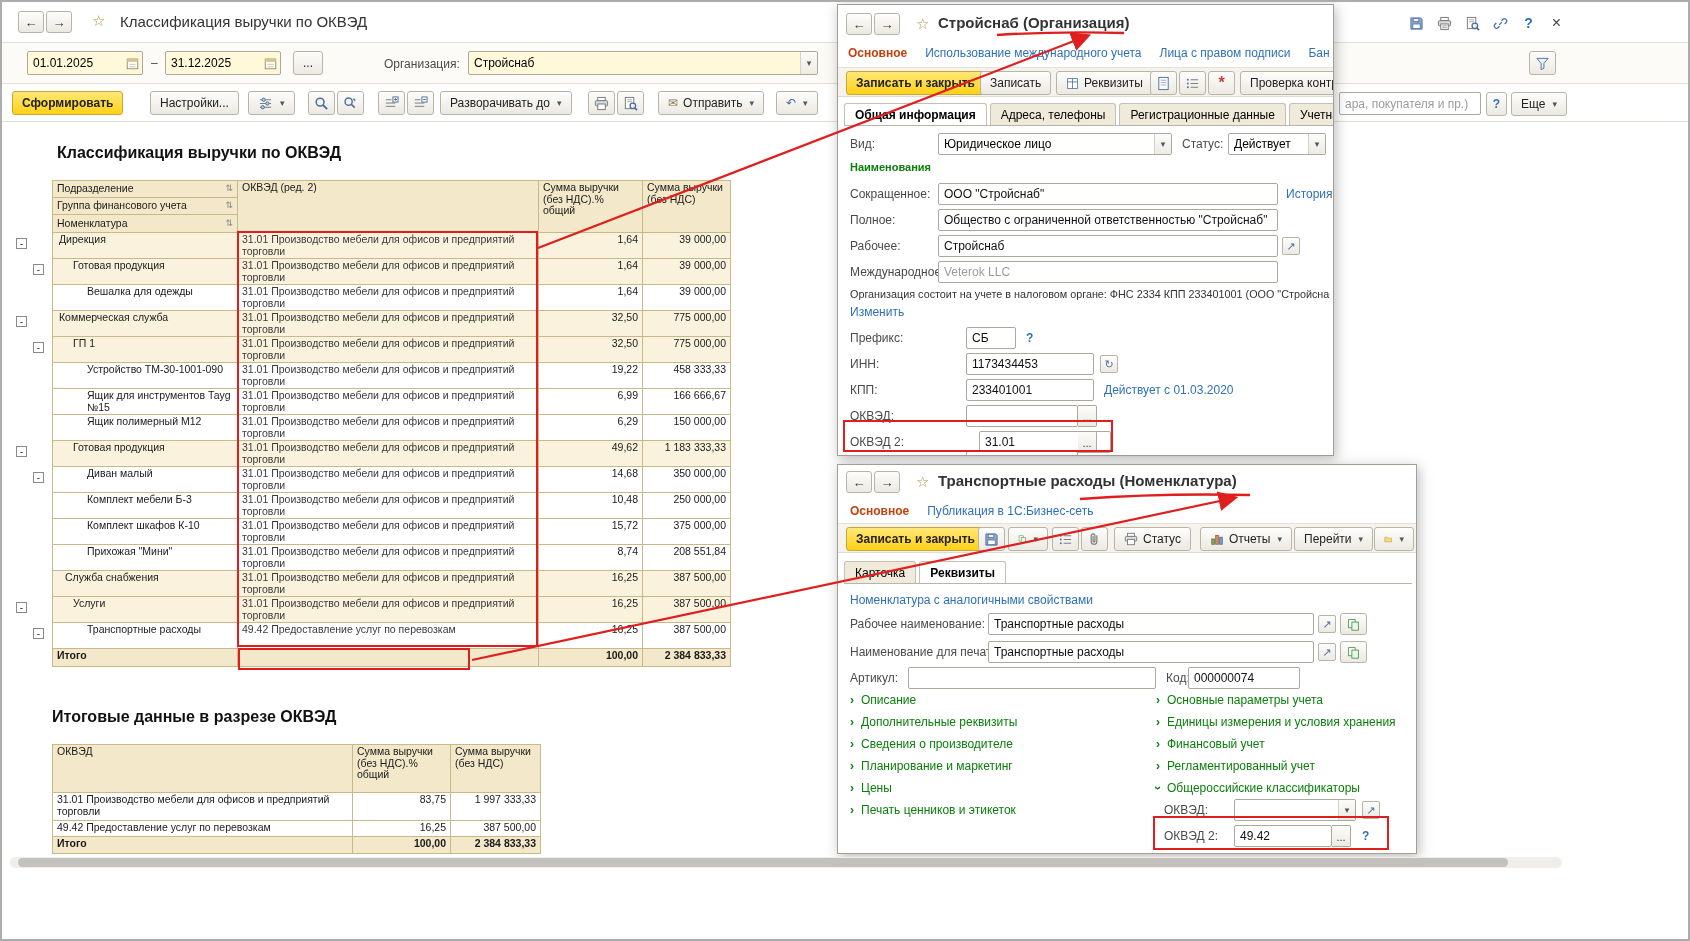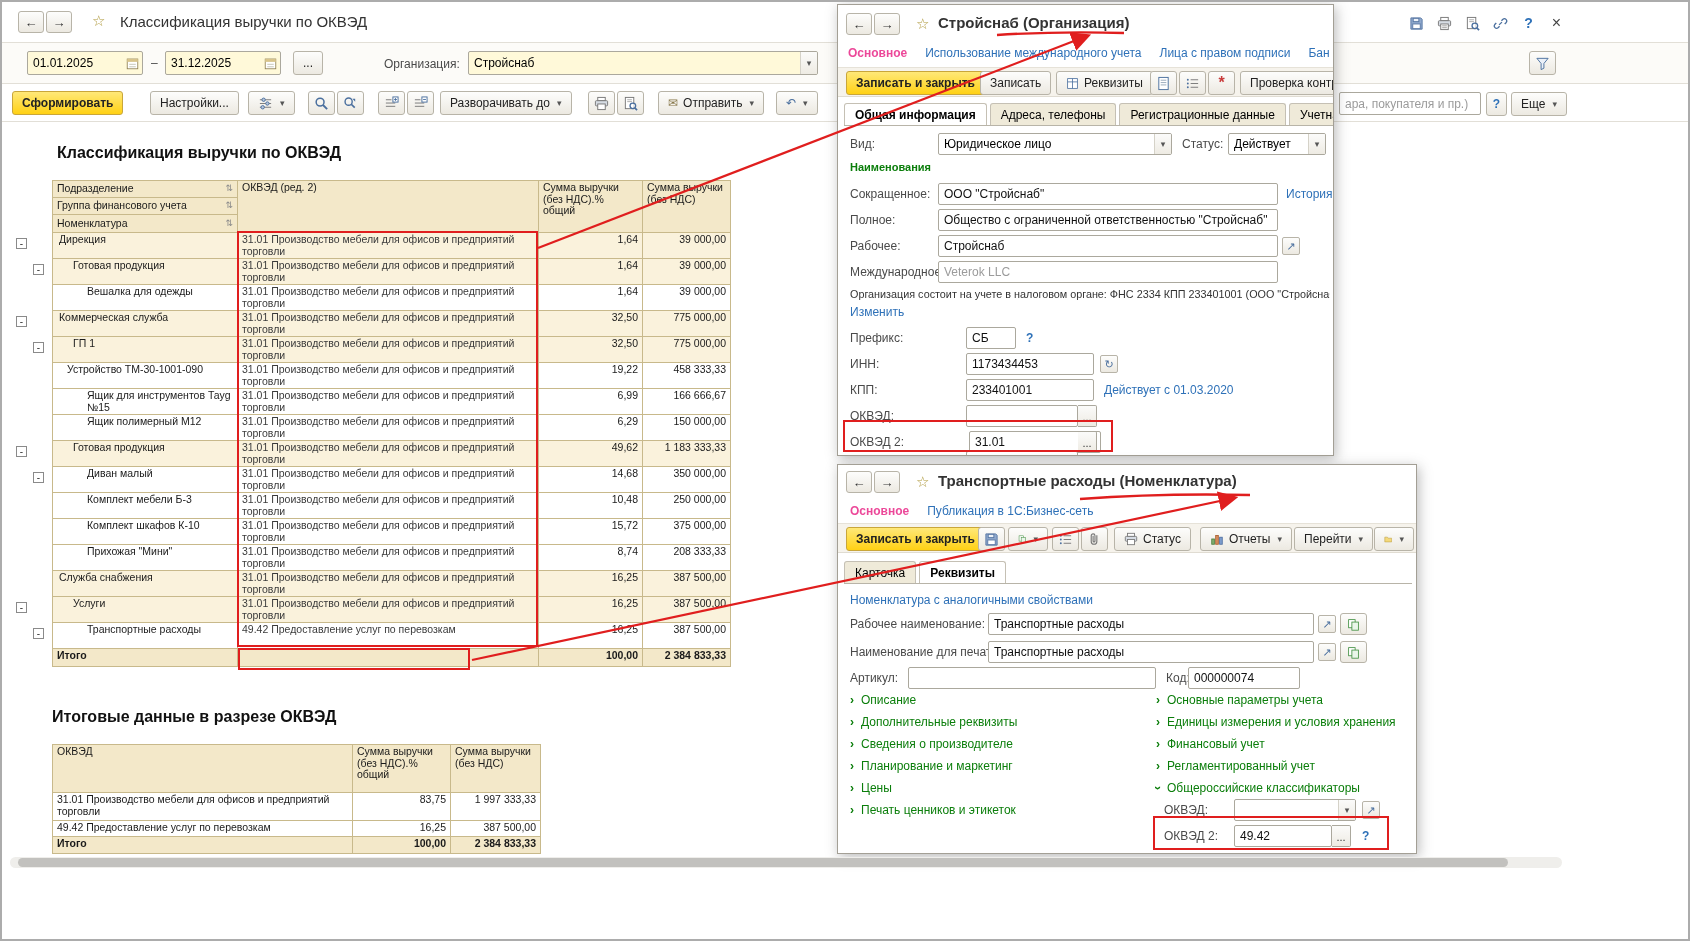--- a/index.html
+++ b/index.html
@@ -56,21 +56,21 @@
   .cokved{color:#3a3a3a;}
   .gbox{position:absolute;width:11px;height:11px;border:1px solid #8a8a8a;background:#fff;font-size:10px;line-height:9px;text-align:center;color:#333;cursor:pointer;z-index:3;}
 
   .hscroll{position:absolute;left:8px;top:855px;width:1552px;height:11px;background:#EFEEEB;border-radius:6px;z-index:20;}
   .hthumb{position:absolute;left:8px;top:1px;width:1490px;height:9px;background:#C2C1BE;border-radius:5px;cursor:pointer;}
 
   
   .win{position:absolute;background:#fff;border:1px solid #A39F95;box-shadow:2px 3px 12px rgba(60,60,60,.35);z-index:10;overflow:hidden;}
   .wnav{position:absolute;display:flex;gap:18px;overflow:hidden;white-space:nowrap;align-items:center;height:20px;}
   .navitem{font-size:12px;color:#2E71B8;cursor:pointer;}
-  .navitem.active{color:#ec4899;font-weight:bold;}
+  .navitem.active{color:#c2410c;font-weight:bold;}
   .cmdbar{position:absolute;left:0;width:100%;height:30px;background:#F6F3EC;border-top:1px solid #E6E2D8;border-bottom:1px solid #E0DCD2;overflow:hidden;}
   .cmdbar .btn{position:absolute;top:3px;}
   .tabsrow{position:absolute;display:flex;align-items:flex-end;border-bottom:1px solid #B8B4A8;height:25px;overflow:hidden;}
   .tab{padding:4px 10px 3px;font-size:12px;border:1px solid #C5C0B4;border-bottom:none;background:#EFEAD9;border-radius:3px 3px 0 0;margin-right:3px;cursor:pointer;white-space:nowrap;}
   .tab.active{background:#fff;font-weight:bold;}
   .sec{height:22px;font-size:12px;color:#0B7E0B;display:flex;gap:7px;align-items:center;cursor:pointer;white-space:nowrap;}
   .chev{color:#0B7E0B;font-weight:bold;display:inline-block;}
   .chev.open{transform:rotate(90deg);}
   .seccol{position:absolute;}
 
@@ -330,21 +330,21 @@
             <td class="num">32,50</td>
             <td class="num">775 000,00</td>
           </tr>
           <tr class="grp" style="height: 26px;">
             <td style="padding-left: 20px;">ГП 1</td>
             <td class="cokved">31.01 Производство мебели для офисов и предприятий торговли</td>
             <td class="num">32,50</td>
             <td class="num">775 000,00</td>
           </tr>
           <tr style="height: 26px;">
-            <td style="padding-left: 14px;">Устройство ТМ-30-1001-090</td>
+            <td style="padding-left: 34px;">Устройство ТМ-30-1001-090</td>
             <td class="cokved">31.01 Производство мебели для офисов и предприятий торговли</td>
             <td class="num">19,22</td>
             <td class="num">458 333,33</td>
           </tr>
           <tr style="height: 26px;">
             <td style="padding-left: 34px;">Ящик для инструментов Тауg №15</td>
             <td class="cokved">31.01 Производство мебели для офисов и предприятий торговли</td>
             <td class="num">6,99</td>
             <td class="num">166 666,67</td>
           </tr>
@@ -375,24 +375,24 @@
           <tr style="height: 26px;">
             <td style="padding-left: 34px;">Комплект шкафов К-10</td>
             <td class="cokved">31.01 Производство мебели для офисов и предприятий торговли</td>
             <td class="num">15,72</td>
             <td class="num">375 000,00</td>
           </tr>
           <tr style="height: 26px;">
             <td style="padding-left: 34px;">Прихожая "Мини"</td>
             <td class="cokved">31.01 Производство мебели для офисов и предприятий торговли</td>
             <td class="num">8,74</td>
-            <td class="num">208 333,33</td>
+            <td class="num">208 551,84</td>
           </tr>
           <tr class="grp" style="height: 26px;">
-            <td style="padding-left: 6px;">Служба снабжения</td>
+            <td style="padding-left: 12px;">Служба снабжения</td>
             <td class="cokved">31.01 Производство мебели для офисов и предприятий торговли</td>
             <td class="num">16,25</td>
             <td class="num">387 500,00</td>
           </tr>
           <tr class="grp" style="height: 26px;">
             <td style="padding-left: 20px;">Услуги</td>
             <td class="cokved">31.01 Производство мебели для офисов и предприятий торговли</td>
             <td class="num">16,25</td>
             <td class="num">387 500,00</td>
           </tr>
@@ -562,21 +562,21 @@
     <input class="tinp" style="left: 128px; top: 374px; width: 128px;" readonly="" value="233401001">
     <span class="linkt" style="left:266px;top:378px;">Действует с 01.03.2020</span>
 
     <span class="lbl" style="left:12px;top:404px;">ОКВЭД:</span>
     <input class="tinp" style="left: 128px; top: 400px; width: 112px;" readonly="" value="">
     <span class="dots" style="left:240px;top:400px;">
         <span>...</span>
       </span>
 
     <span class="lbl" style="left:12px;top:430px;">ОКВЭД 2:</span>
-    <input class="tinp" style="left: 131px; top: 426px; width: 132px;" readonly="" value="31.01">
+    <input class="tinp" style="left: 141px; top: 426px; width: 132px;" readonly="" value="31.01">
     <span class="dots" style="left:240px;top:426px;">
         <span>...</span>
       </span>
 
     <span class="lbl" style="left:12px;top:450px;">ОКПО:</span>
     <input class="tinp" style="left: 128px; top: 446px; width: 112px;" readonly="">
   </div>
 
   <div class="win" style="left:835px;top:462px;width:580px;height:390px;">
     <button class="navbtn" style="left:8px;top:6px;">

